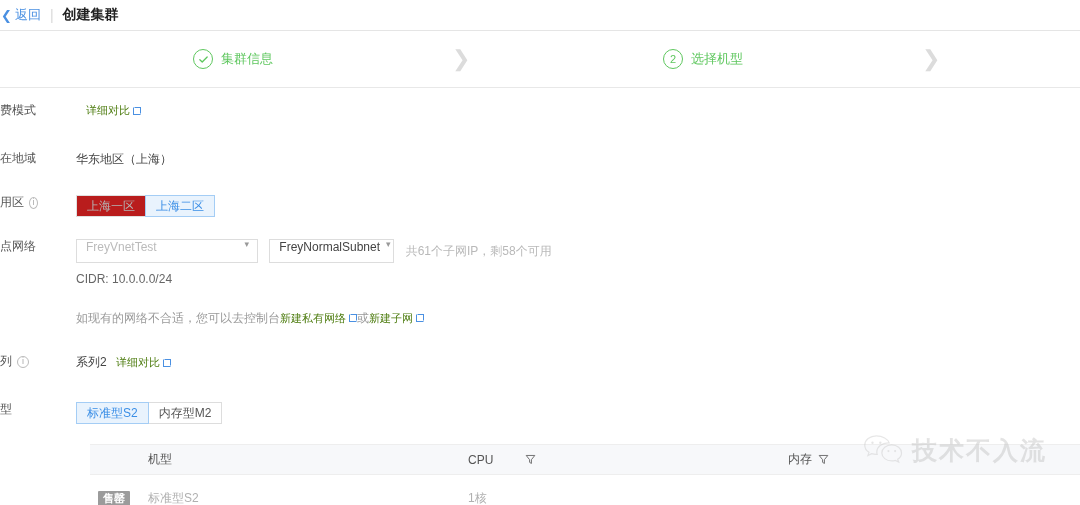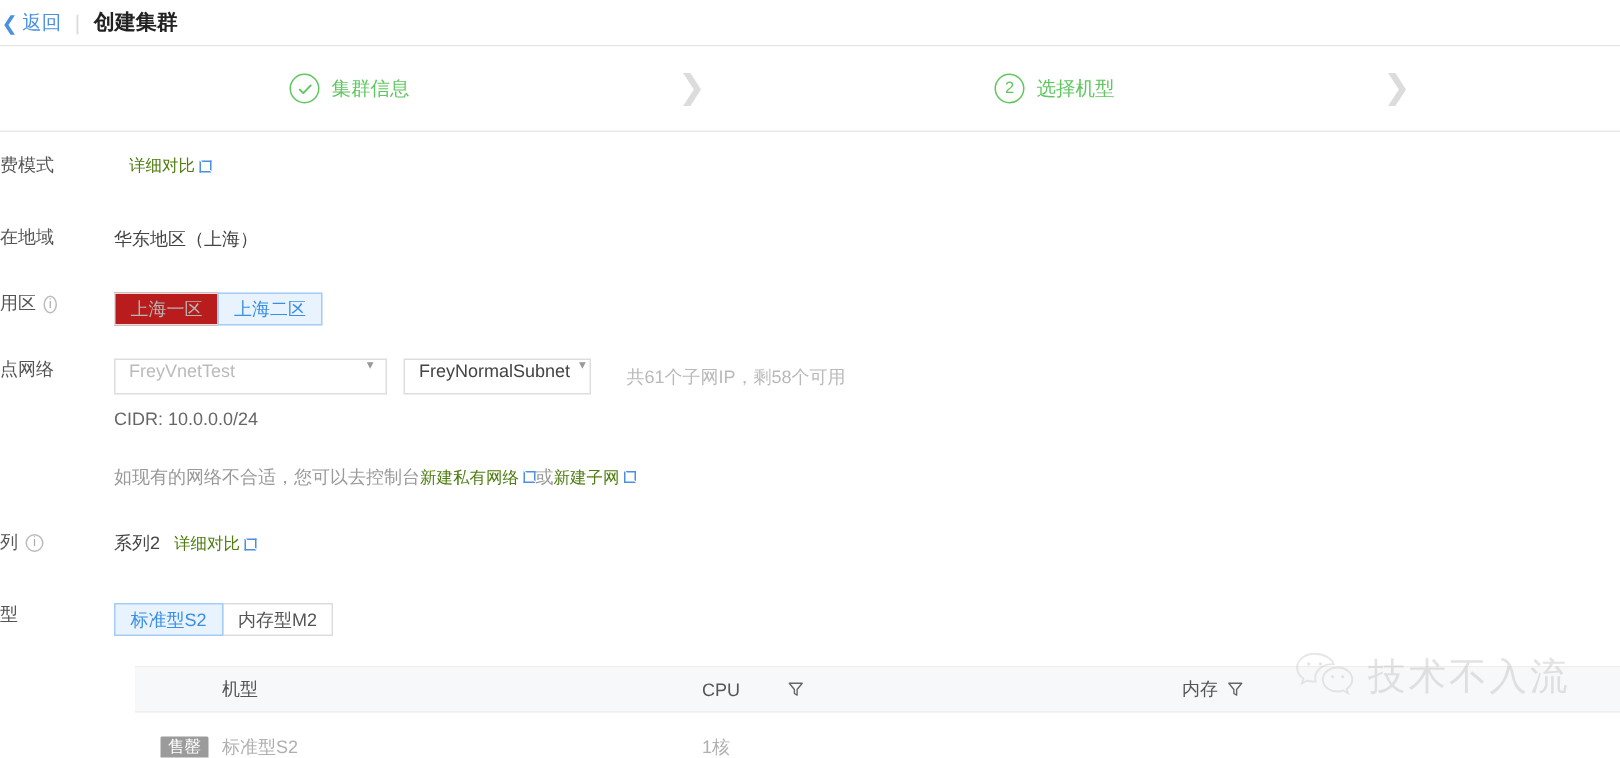--- a/index.html
+++ b/index.html
@@ -240,21 +240,21 @@
   .sel-vnet { width: 182px; }
   .sel-subnet { width: 125px; margin-left: 8px; }
   .caret {
     font-size: 9px;
     color: #999;
     margin-left: 6px;
     line-height: 1;
     font-family: "DejaVu Sans", sans-serif;
   }
   .sub-hint {
-    margin-left: 20px;
+    margin-left: 8px;
     color: #b9b9b9;
     font-size: 12px;
     vertical-align: middle;
   }
   .cidr {
     color: #666;
     font-size: 12px;
     margin-top: 9px;
   }
   .net-note {
@@ -278,21 +278,21 @@
     border-bottom: 1px solid #eee;
     box-sizing: border-box;
   }
   .tr {
     display: flex;
     align-items: center;
     height: 47px;
     border-bottom: 1px solid #f0f0f0;
     box-sizing: border-box;
   }
-  .c-sel { width: 58px; flex: 0 0 58px; display: flex; align-items: center; justify-content: center; padding-left: 8px; box-sizing: border-box;}
+  .c-sel { width: 58px; flex: 0 0 58px; display: flex; align-items: center; justify-content: flex-start; padding-left: 8px; box-sizing: border-box; font-weight: bold;}
   .c-model { width: 320px; flex: 0 0 320px; }
   .c-cpu { width: 320px; flex: 0 0 320px; gap: 26px; }
   .c-mem { flex: 1 1 auto; }
   .th {
     font-size: 12px;
     color: #555;
     display: flex;
     align-items: center;
   }
   .td {
@@ -318,20 +318,21 @@
   
   .watermark {
     position: absolute;
     left: 862px;
     top: 432px;
     display: flex;
     align-items: center;
     opacity: 0.42;
     pointer-events: none;
     user-select: none;
+    font-weight: bold;
   }
   .wm-text {
     font-size: 25px;
     color: #bdbdbd;
     margin-left: 8px;
     letter-spacing: 2px;
     font-family: "DejaVu Sans", sans-serif;
   }
 </style>
 </head>

